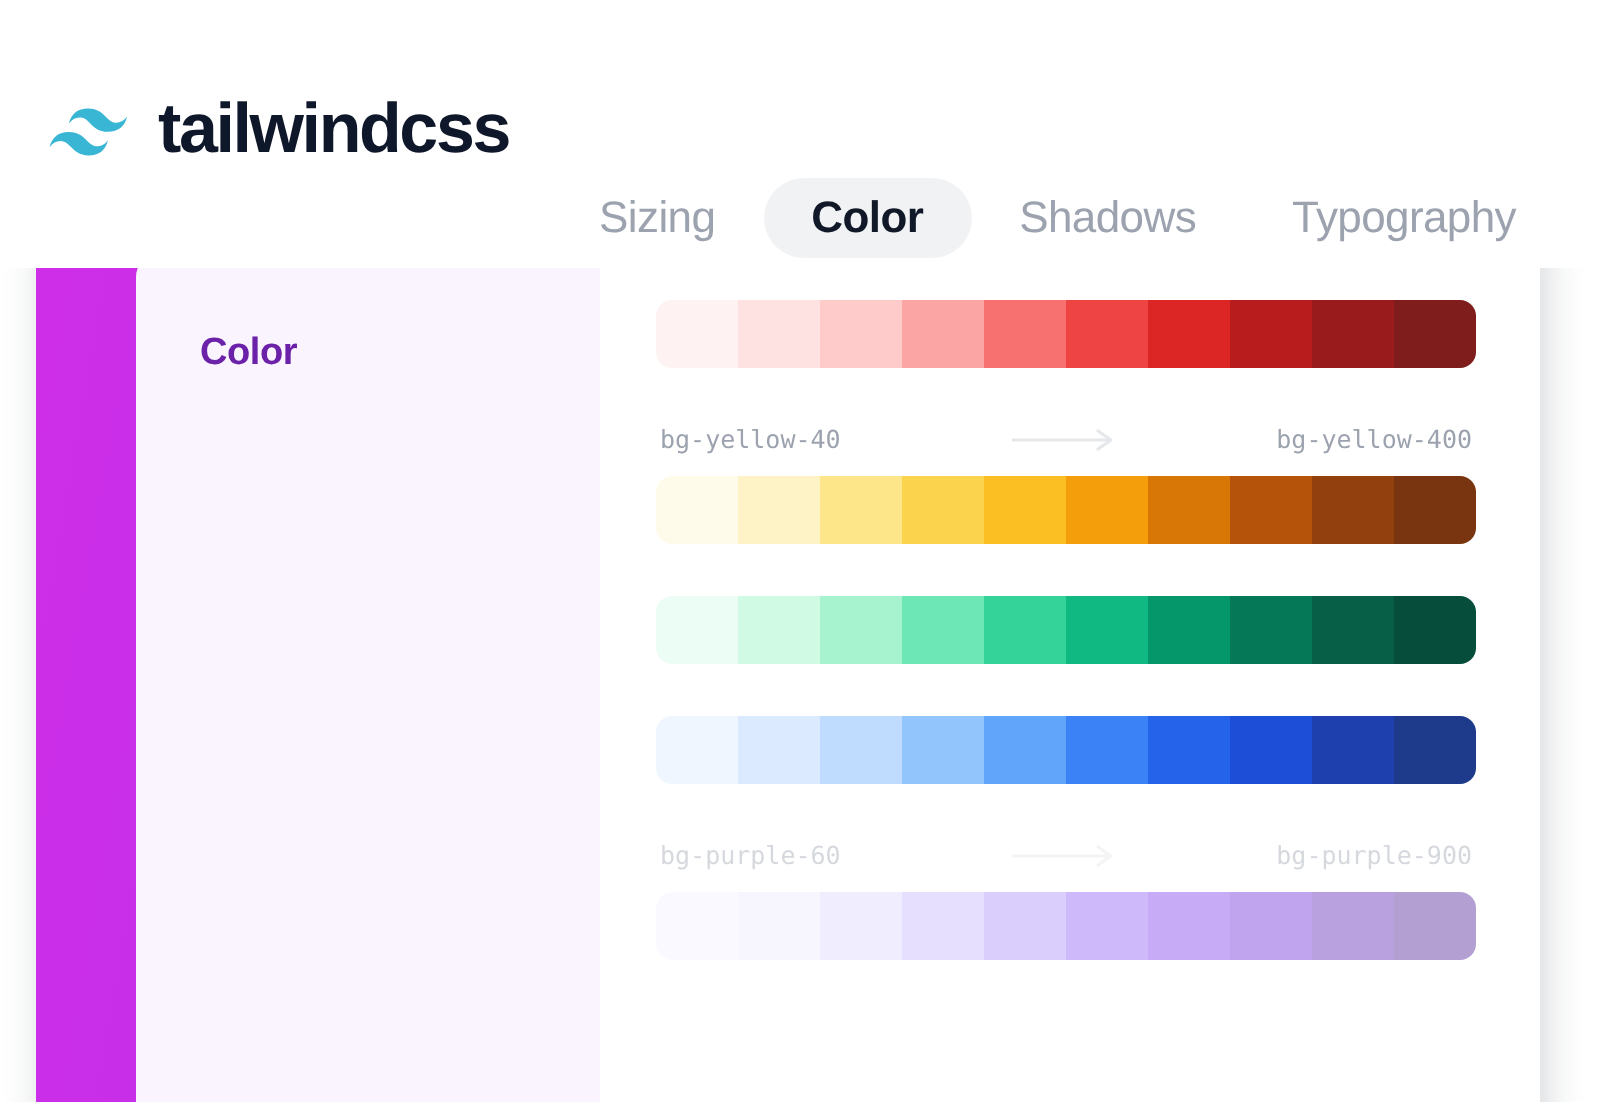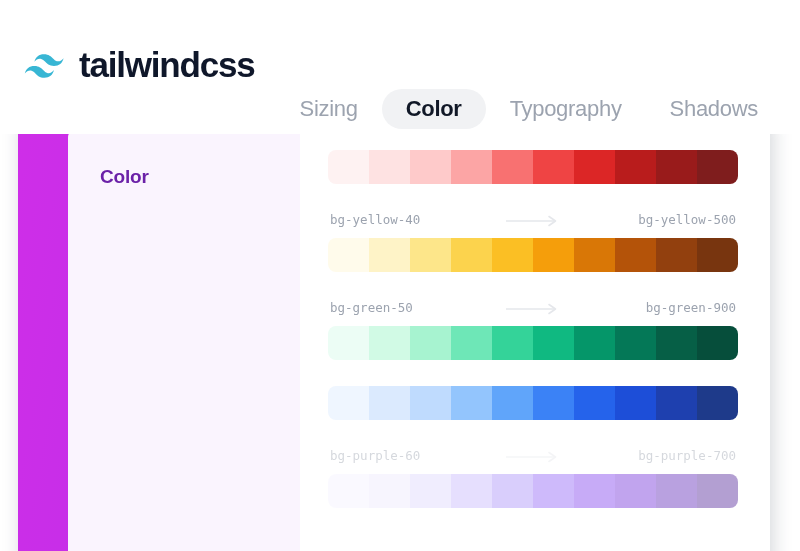--- a/index.html
+++ b/index.html
@@ -199,22 +199,22 @@
           <path fill="#38b6d4" d="M24 3.2c-5.1 0-8.3 2.5-9.6 7.6 1.9-2.5 4.2-3.5 6.8-2.9 1.5.4 2.6 1.5 3.8 2.7 1.9 2 4.2 4.3 9 4.3 5.1 0 8.3-2.5 9.6-7.6-1.9 2.5-4.2 3.5-6.8 2.9-1.5-.4-2.6-1.5-3.8-2.7C31.1 5.5 28.8 3.2 24 3.2z"></path>
           <path fill="#38b6d4" d="M14.4 15c-5.1 0-8.3 2.5-9.6 7.6 1.9-2.5 4.2-3.5 6.8-2.9 1.5.4 2.6 1.5 3.8 2.7 1.9 2 4.2 4.3 9 4.3 5.1 0 8.3-2.5 9.6-7.6-1.9 2.5-4.2 3.5-6.8 2.9-1.5-.4-2.6-1.5-3.8-2.7-1.9-2-4.2-4.3-9-4.3z"></path>
         </svg>
       </span>
       <span class="brand-name">tailwindcss</span>
     </div>
 
     <div class="tabs">
       <button class="tab">Sizing</button>
       <button class="tab is-active">Color</button>
+      <button class="tab">Shadows</button>
       <button class="tab">Typography</button>
-      <button class="tab">Shadows</button>
     </div>
 
   </div>
 
   <div class="frame-shadow"></div>
 
   <div class="frame">
     <div class="screen">
 
       <div class="sidebar">
@@ -236,44 +236,36 @@
               <span style="background: rgb(127, 29, 29);"></span>
             </div>
           </div>
           <div class="swatch-group">
             <div class="swatch-head">
               <span class="swatch-label">bg-yellow-40</span>
               <span class="swatch-arrow"><svg viewBox="0 0 54 12" xmlns="http://www.w3.org/2000/svg" aria-hidden="true">
                   <path d="M0 6 H48" stroke="#e5e7eb" stroke-width="1.6" fill="none"></path>
                   <path d="M43 1.5 L49.5 6 L43 10.5" stroke="#e5e7eb" stroke-width="1.6" fill="none" stroke-linecap="round" stroke-linejoin="round"></path>
                 </svg></span>
-              <span class="swatch-label">bg-yellow-500</span>
+              <span class="swatch-label">bg-yellow-400</span>
             </div>
             <div class="swatch-bar">
               <span style="background: rgb(255, 251, 235);"></span>
               <span style="background: rgb(254, 243, 199);"></span>
               <span style="background: rgb(253, 230, 138);"></span>
               <span style="background: rgb(252, 211, 77);"></span>
               <span style="background: rgb(251, 191, 36);"></span>
               <span style="background: rgb(245, 158, 11);"></span>
               <span style="background: rgb(217, 119, 6);"></span>
               <span style="background: rgb(180, 83, 9);"></span>
               <span style="background: rgb(146, 64, 14);"></span>
               <span style="background: rgb(120, 53, 15);"></span>
             </div>
           </div>
           <div class="swatch-group">
-            <div class="swatch-head">
-              <span class="swatch-label">bg-green-50</span>
-              <span class="swatch-arrow"><svg viewBox="0 0 54 12" xmlns="http://www.w3.org/2000/svg" aria-hidden="true">
-                  <path d="M0 6 H48" stroke="#e5e7eb" stroke-width="1.6" fill="none"></path>
-                  <path d="M43 1.5 L49.5 6 L43 10.5" stroke="#e5e7eb" stroke-width="1.6" fill="none" stroke-linecap="round" stroke-linejoin="round"></path>
-                </svg></span>
-              <span class="swatch-label">bg-green-900</span>
-            </div>
             <div class="swatch-bar">
               <span style="background: rgb(236, 253, 245);"></span>
               <span style="background: rgb(209, 250, 229);"></span>
               <span style="background: rgb(167, 243, 208);"></span>
               <span style="background: rgb(110, 231, 183);"></span>
               <span style="background: rgb(52, 211, 153);"></span>
               <span style="background: rgb(16, 185, 129);"></span>
               <span style="background: rgb(5, 150, 105);"></span>
               <span style="background: rgb(4, 120, 87);"></span>
               <span style="background: rgb(6, 95, 70);"></span>
@@ -294,21 +286,21 @@
               <span style="background: rgb(30, 58, 138);"></span>
             </div>
           </div>
           <div class="swatch-group group-faded">
             <div class="swatch-head">
               <span class="swatch-label">bg-purple-60</span>
               <span class="swatch-arrow"><svg viewBox="0 0 54 12" xmlns="http://www.w3.org/2000/svg" aria-hidden="true">
                   <path d="M0 6 H48" stroke="#e5e7eb" stroke-width="1.6" fill="none"></path>
                   <path d="M43 1.5 L49.5 6 L43 10.5" stroke="#e5e7eb" stroke-width="1.6" fill="none" stroke-linecap="round" stroke-linejoin="round"></path>
                 </svg></span>
-              <span class="swatch-label">bg-purple-700</span>
+              <span class="swatch-label">bg-purple-900</span>
             </div>
             <div class="swatch-bar">
               <span style="background: rgb(245, 243, 255);"></span>
               <span style="background: rgb(237, 233, 254);"></span>
               <span style="background: rgb(221, 214, 254);"></span>
               <span style="background: rgb(196, 181, 253);"></span>
               <span style="background: rgb(167, 139, 250);"></span>
               <span style="background: rgb(139, 92, 246);"></span>
               <span style="background: rgb(124, 58, 237);"></span>
               <span style="background: rgb(109, 40, 217);"></span>

